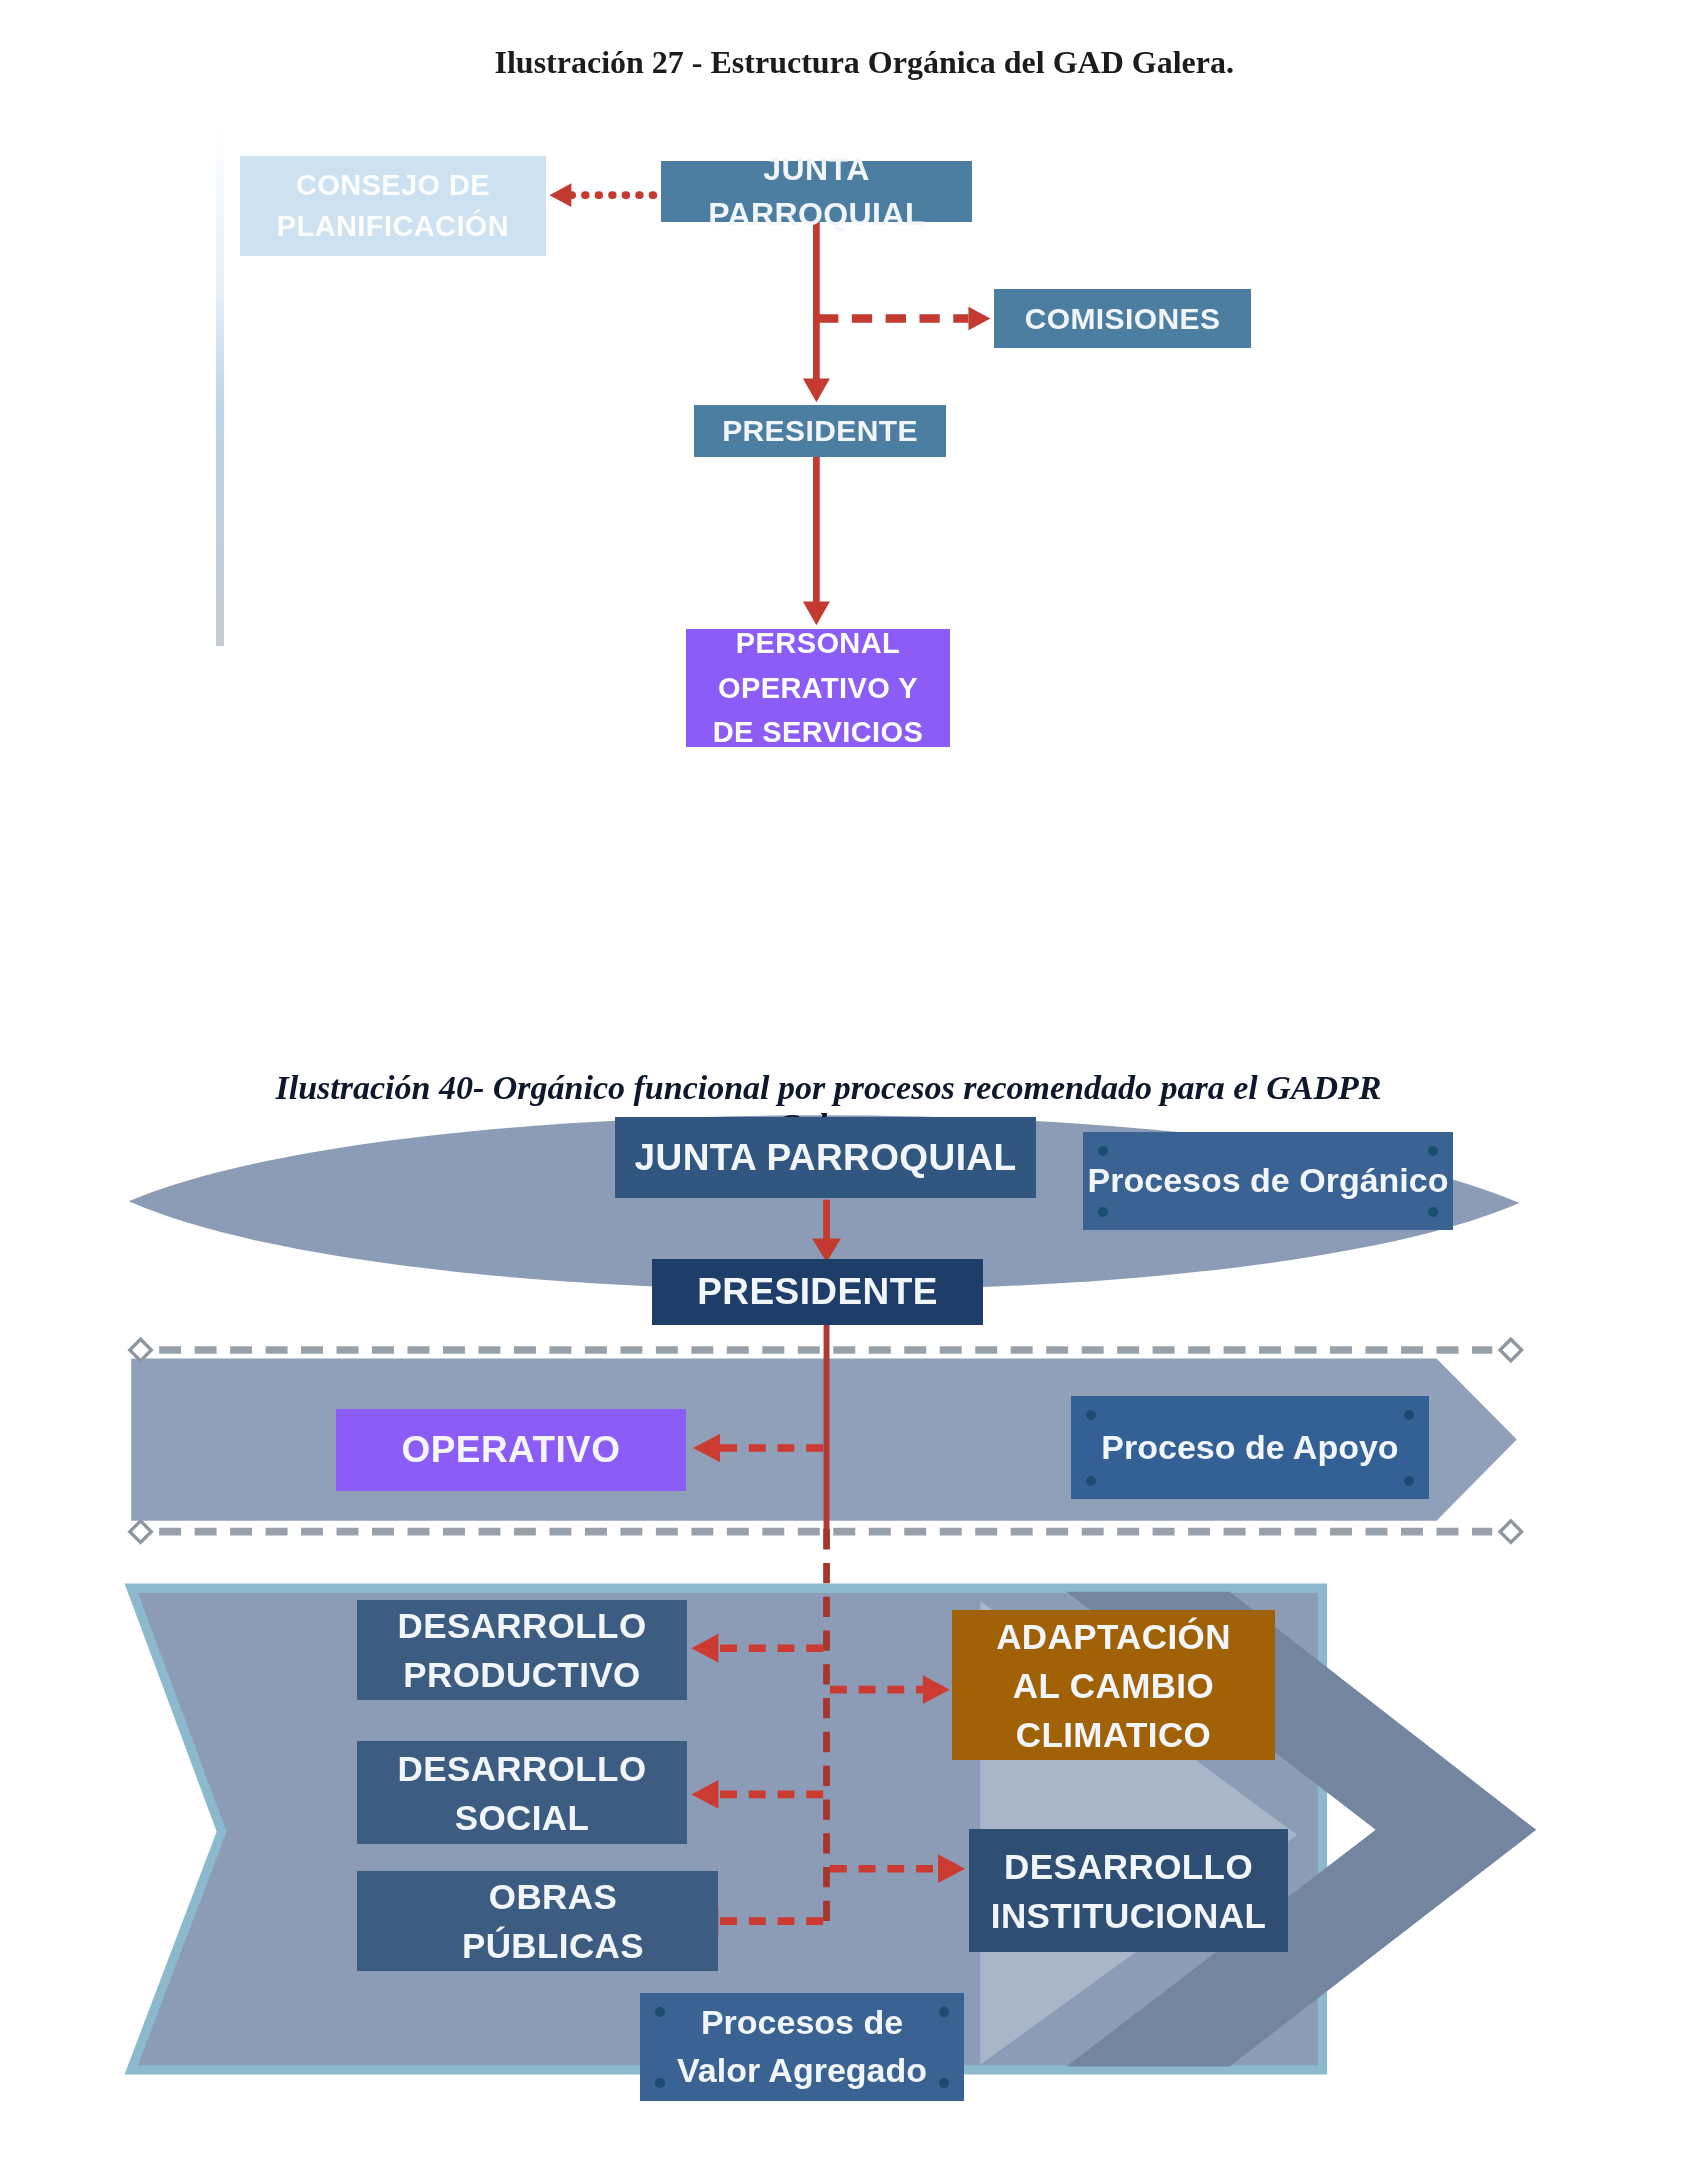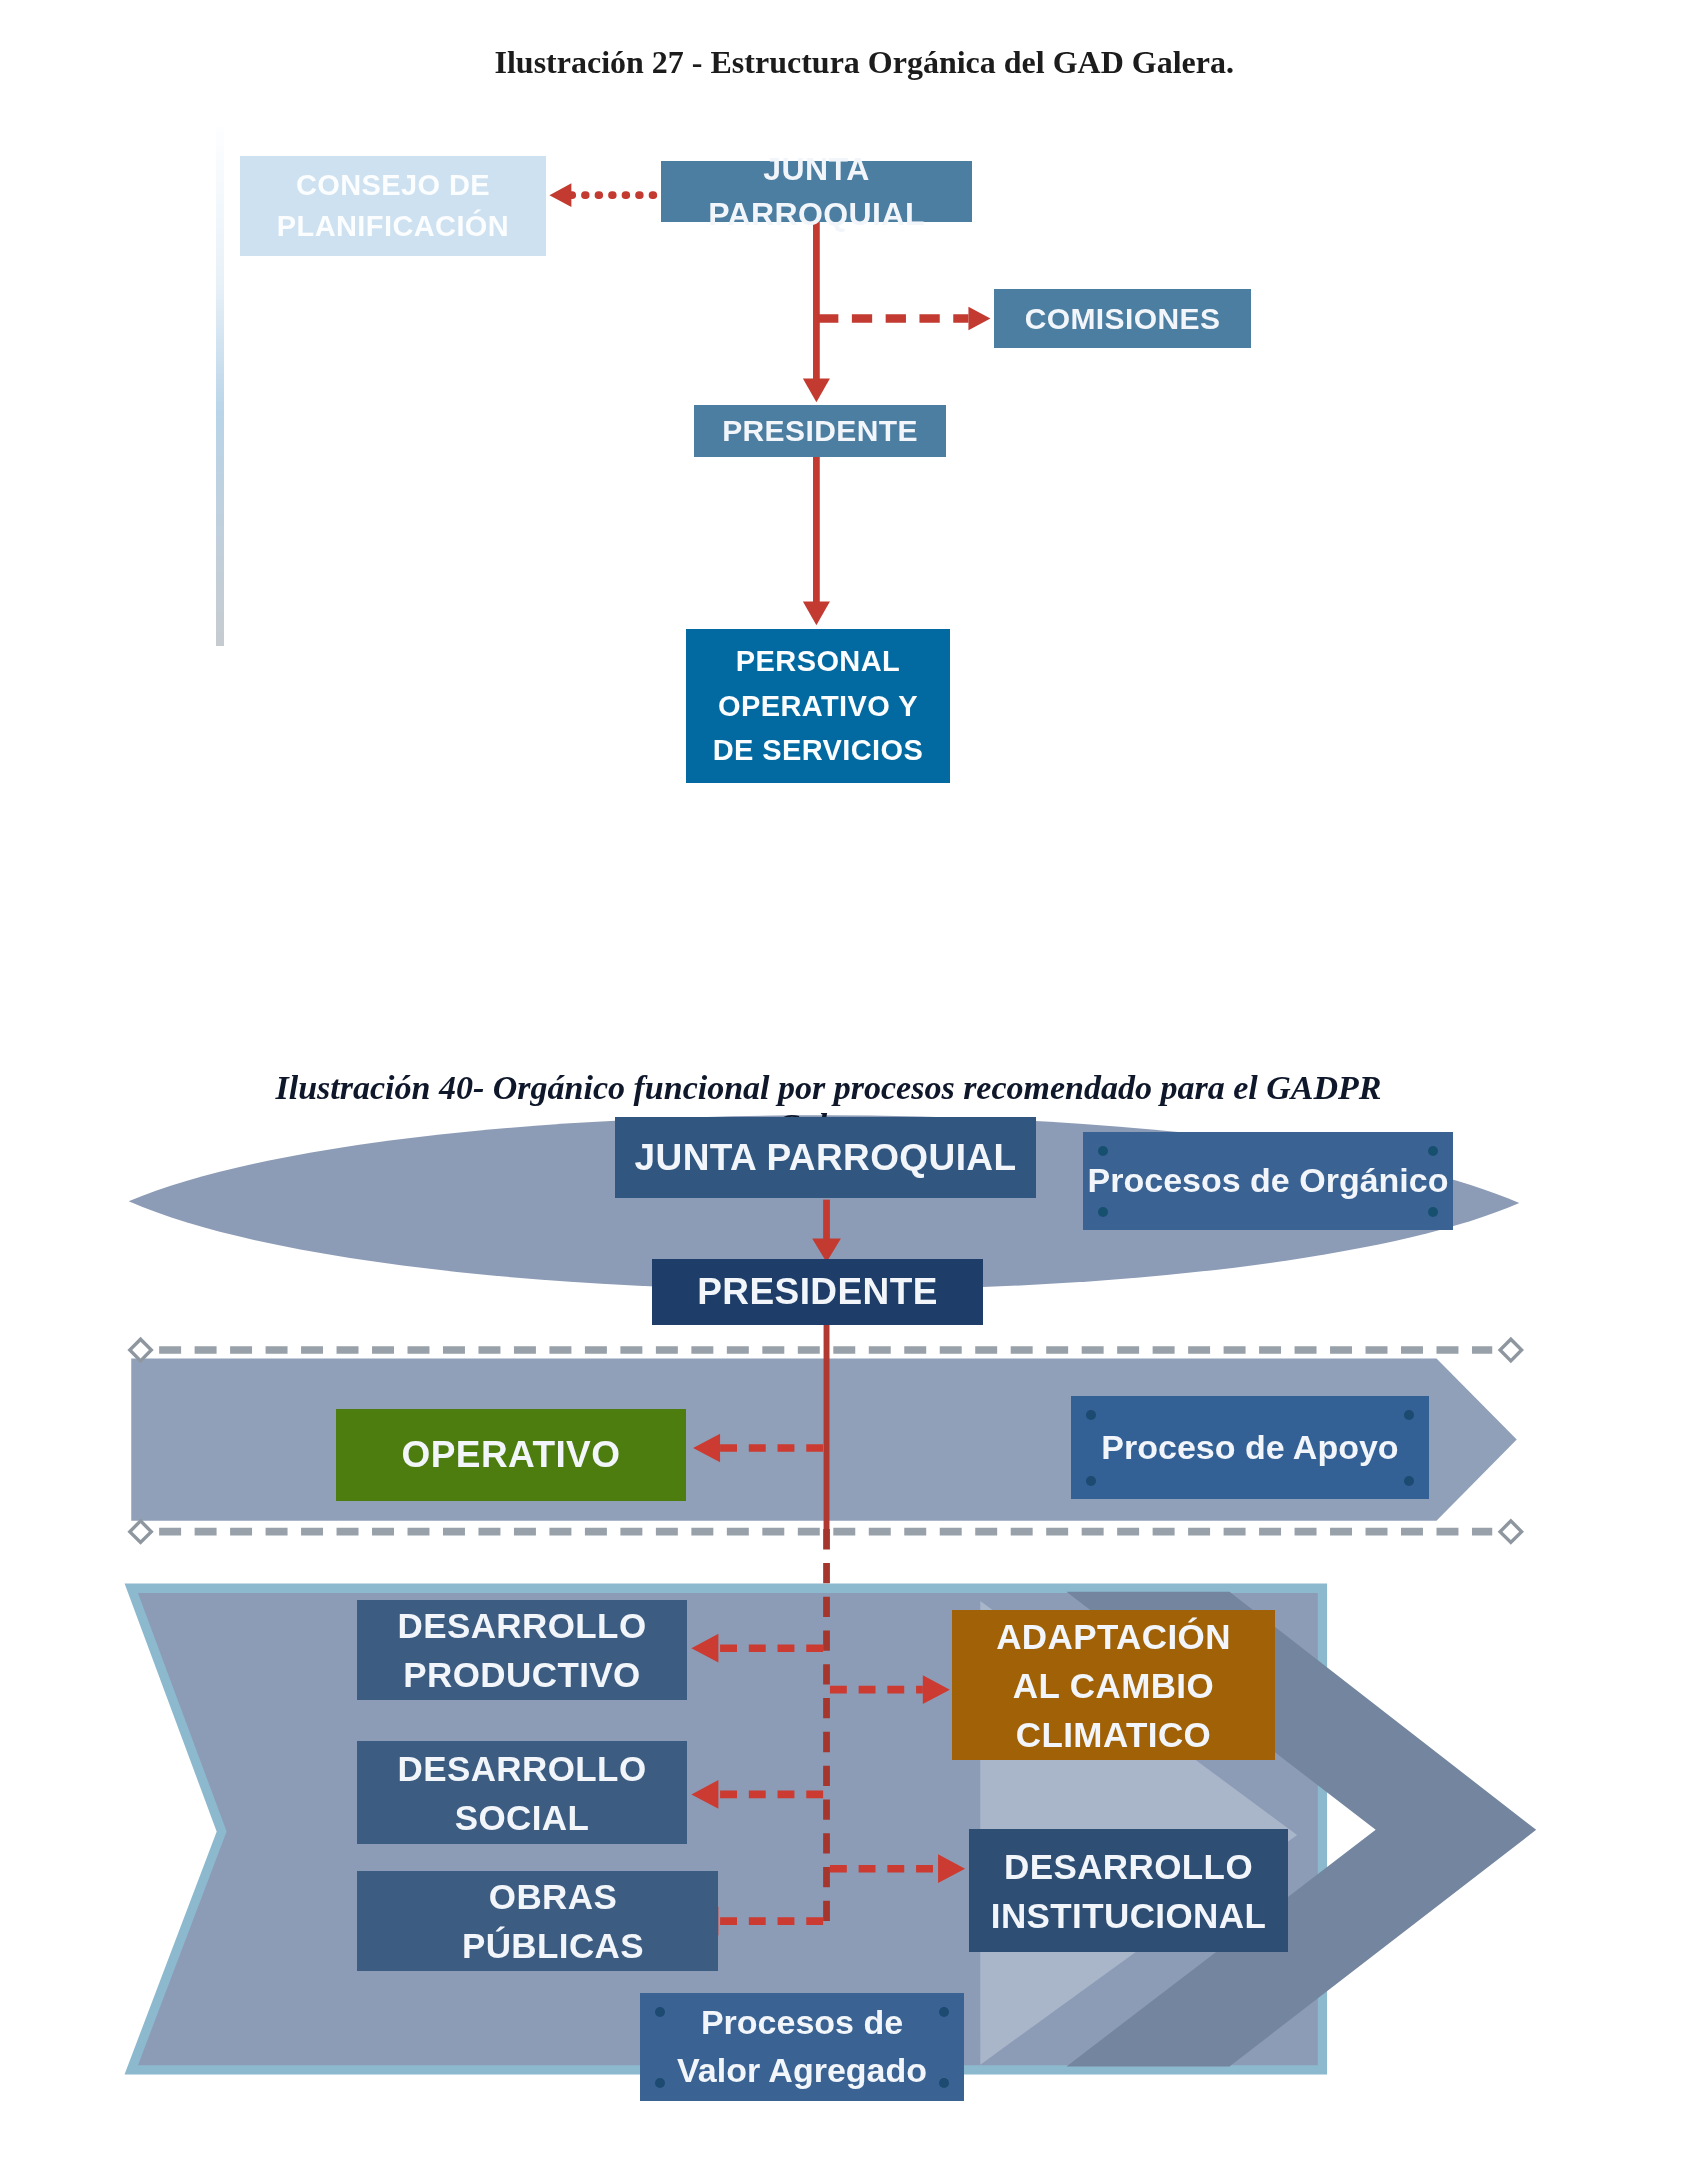--- a/index.html
+++ b/index.html
@@ -13,26 +13,26 @@
   .nbox{position:absolute;z-index:2;display:flex;align-items:center;justify-content:center;
         text-align:center;font-weight:bold;color:#f2f6fa;white-space:pre-line;
         letter-spacing:0.4px;line-height:1.4;}
   
   .stripe{position:absolute;z-index:1;left:216px;top:127px;width:8.4px;height:519px;
           background:linear-gradient(#fdfeff 0%,#e8f1f8 30%,#b9d4e8 55%,#c6cbd0 100%);}
   #consejo   {left:240px; top:132px; width:306px;height:100px;background:#cde1f1;font-size:29px;color:#fbfdfe;margin-top:24px;}
   #junta1    {left:661px; top:161px; width:311px;height:61px; background:#4b7ea1;font-size:32px;}
   #comisiones{left:994px;top:289px; width:257px;height:59px; background:#4b7ea1;font-size:30px;}
   #presid1   {left:694px; top:405px; width:252px;height:52px; background:#4b7ea1;font-size:30px;}
-  #personal  {left:686px; top:629px; width:264px;height:154px;background:#0369a1;font-size:29px;color:#fbfdfe;line-height:1.55;}
+  #personal  {left:686px; top:629px; width:264px;height:118px;background:#8b5cf6;font-size:29px;color:#fbfdfe;line-height:1.55;}
   
   #junta2    {left:615px; top:1117px;width:421px;height:81px; background:#315680;font-size:37px;}
   #gestion   {left:1083px;top:1132px;width:370px;height:98px;background:#3a6292;font-size:34px;letter-spacing:0;}
   #presid2   {left:652px; top:1259px;width:331px;height:66px; background:#1e3d68;font-size:37px;}
-  #operativo {left:336px; top:1409px;width:350px;height:92px; background:#4d7c0f;font-size:37px;}
+  #operativo {left:336px; top:1409px;width:350px;height:82px; background:#8b5cf6;font-size:37px;}
   #apoyo     {left:1071px;top:1396px;width:358px;height:103px;background:#336095;font-size:34px;letter-spacing:0;}
   #despro    {left:357px; top:1600px;width:330px;height:100px;background:#3c5c82;font-size:35px;}
   #dessoc    {left:357px; top:1741px;width:330px;height:103px;background:#3c5c82;font-size:35px;}
   #obras     {left:357px; top:1871px;width:330px;height:100px;background:#3c5c82;font-size:35px;padding-left:31px;}
   #adapt     {left:952px;top:1610px;width:323px;height:150px;background:#a16207;font-size:35px;}
   #desinst   {left:969px;top:1829px;width:319px;height:123px;background:#2e4e74;font-size:35px;}
   #valor     {left:640px; top:1969px;width:324px;height:108px;background:#3a6292;font-size:34px;letter-spacing:0;margin-top:24px;}
   
   .dot{position:absolute;width:10px;height:10px;border-radius:50%;background:#17506f;}
   .dot.tl{left:15px;top:13.5px;} .dot.tr{right:15px;top:13.5px;}

